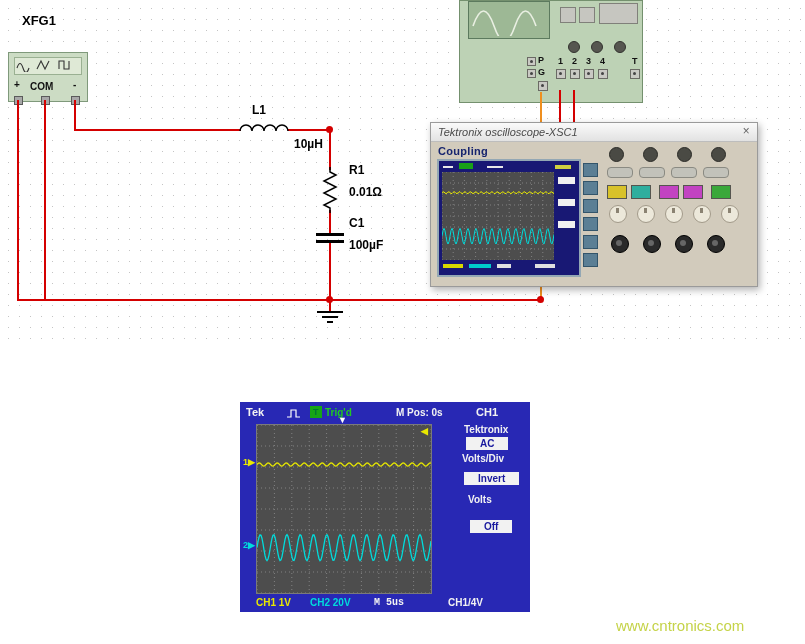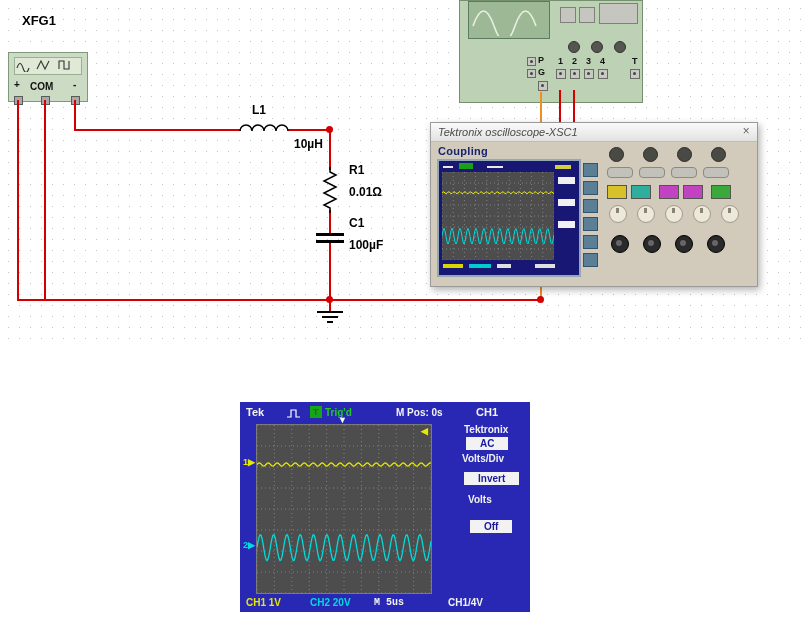--- a/index.html
+++ b/index.html
@@ -269,20 +269,21 @@
     <div class="abs" style="left:194px;top:0;width:96px;height:210px;">
       <span class="txt w" style="left:42px;top:4px;font-size:11px;">CH1</span>
       <span class="txt w" style="left:30px;top:22px;">Tektronix</span>
       <span class="menubox" style="left:32px;top:35px;">AC</span>
       <span class="txt w" style="left:28px;top:51px;">Volts/Div</span>
       <span class="menubox" style="left:30px;top:70px;">Invert</span>
       <span class="txt w" style="left:34px;top:92px;">Volts</span>
       <span class="menubox" style="left:36px;top:118px;">Off</span>
     </div>
 
-    <span class="txt" style="left:6px;top:195px;color:#e8e800;">CH1 1V</span>
+    <span class="txt" style="left:16px;top:195px;color:#e8e800;">CH1 1V</span>
     <span class="txt" style="left:70px;top:195px;color:#00dcdc;">CH2 20V</span>
     <span class="txt w" style="left:134px;top:195px;font-family:Liberation Mono, monospace;">M 5us</span>
     <span class="txt w" style="left:208px;top:195px;">CH1/4V</span>
   </div>
 
+  <div class="abs wm">www.cntronics.com</div>
 
 </div>
 
 </body></html>

